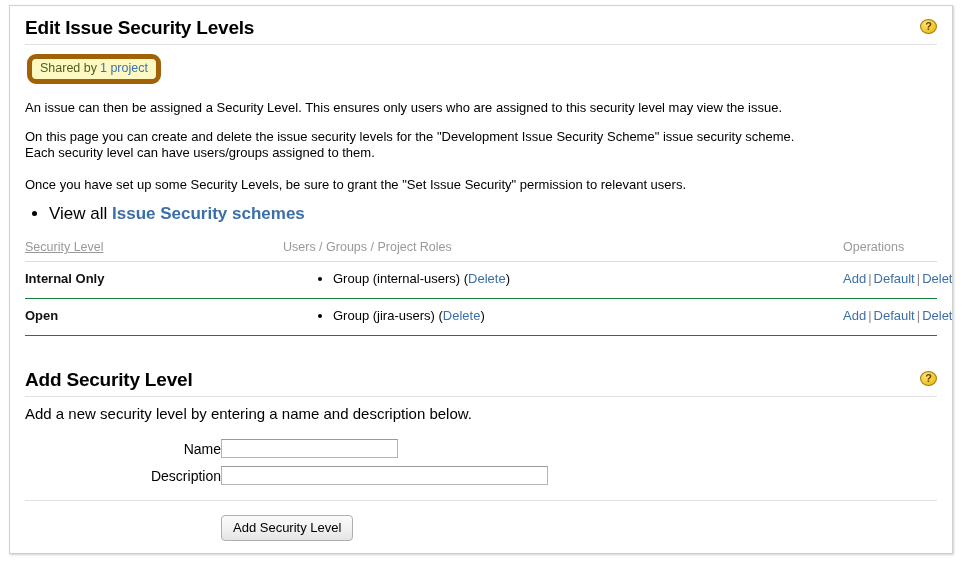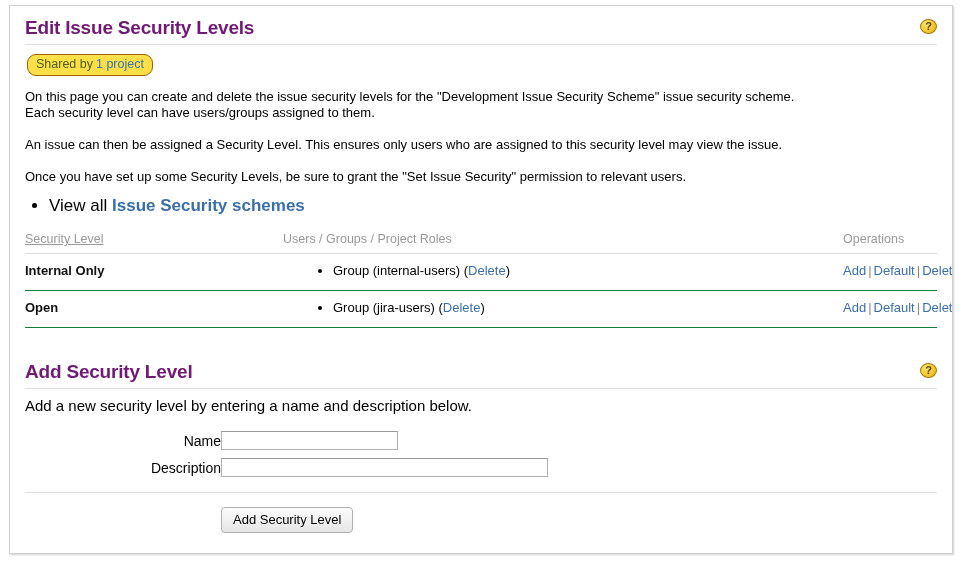--- a/index.html
+++ b/index.html
@@ -35,21 +35,21 @@
   }
 
   
   .section-head {
     position: relative;
     padding-top: 11px;
   }
   h1.page-title, h2.section-title {
     font-size: 19px;
     font-weight: bold;
-    color: #701a75;
+    color: #000000;
     margin: 0;
     padding: 0 0 5px 0;
     letter-spacing: -0.2px;
     font-family: "Liberation Sans", sans-serif;
   }
   .head-rule {
     border-bottom: 1px solid #e0e0e0;
     height: 0;
     margin: 0;
   }
@@ -71,22 +71,22 @@
     text-align: center;
     font-family: "Liberation Sans", sans-serif;
     cursor: pointer;
   }
 
   
   .shared-badge {
     display: inline-block;
     margin: 9px 0 0 2px;
     padding: 2px 8px 3px 8px;
-    background: #fde047;
-    border: 1px solid #a16207;
+    background: #fef9c3;
+    border: 5px solid #a16207;
     border-radius: 9px;
     font-size: 12.5px;
     line-height: 15px;
     color: #5b6a22;
     white-space: nowrap;
   }
   .shared-badge .label { color: #4e5f1d; }
   .shared-badge .count-link {
     color: #3b73af;
     text-decoration: none;
@@ -234,25 +234,25 @@
     <div class="section-head">
       <h1 class="page-title">Edit Issue Security Levels</h1>
       <div class="head-rule"></div>
       <div class="help-icon">?</div>
     </div>
 
     <div>
       <span class="shared-badge"><span class="label">Shared by</span><a class="count-link">1 project</a></span>
     </div>
 
+    <p class="desc p2">An issue can then be assigned a Security Level. This ensures only users who are assigned to this security level may view the issue.</p>
     <p class="desc p1">
       <span>On this page you can create and delete the issue security levels for the "Development Issue Security Scheme" issue security scheme.</span><br>
       <span>Each security level can have users/groups assigned to them.</span>
     </p>
-    <p class="desc p2">An issue can then be assigned a Security Level. This ensures only users who are assigned to this security level may view the issue.</p>
     <p class="desc p3">Once you have set up some Security Levels, be sure to grant the "Set Issue Security" permission to relevant users.</p>
 
     <ul class="linklist">
       <li><span>View all</span>
         <a class="blue-bold">Issue Security schemes</a></li>
     </ul>
 
     <table class="levels">
       <thead>
         <tr>

